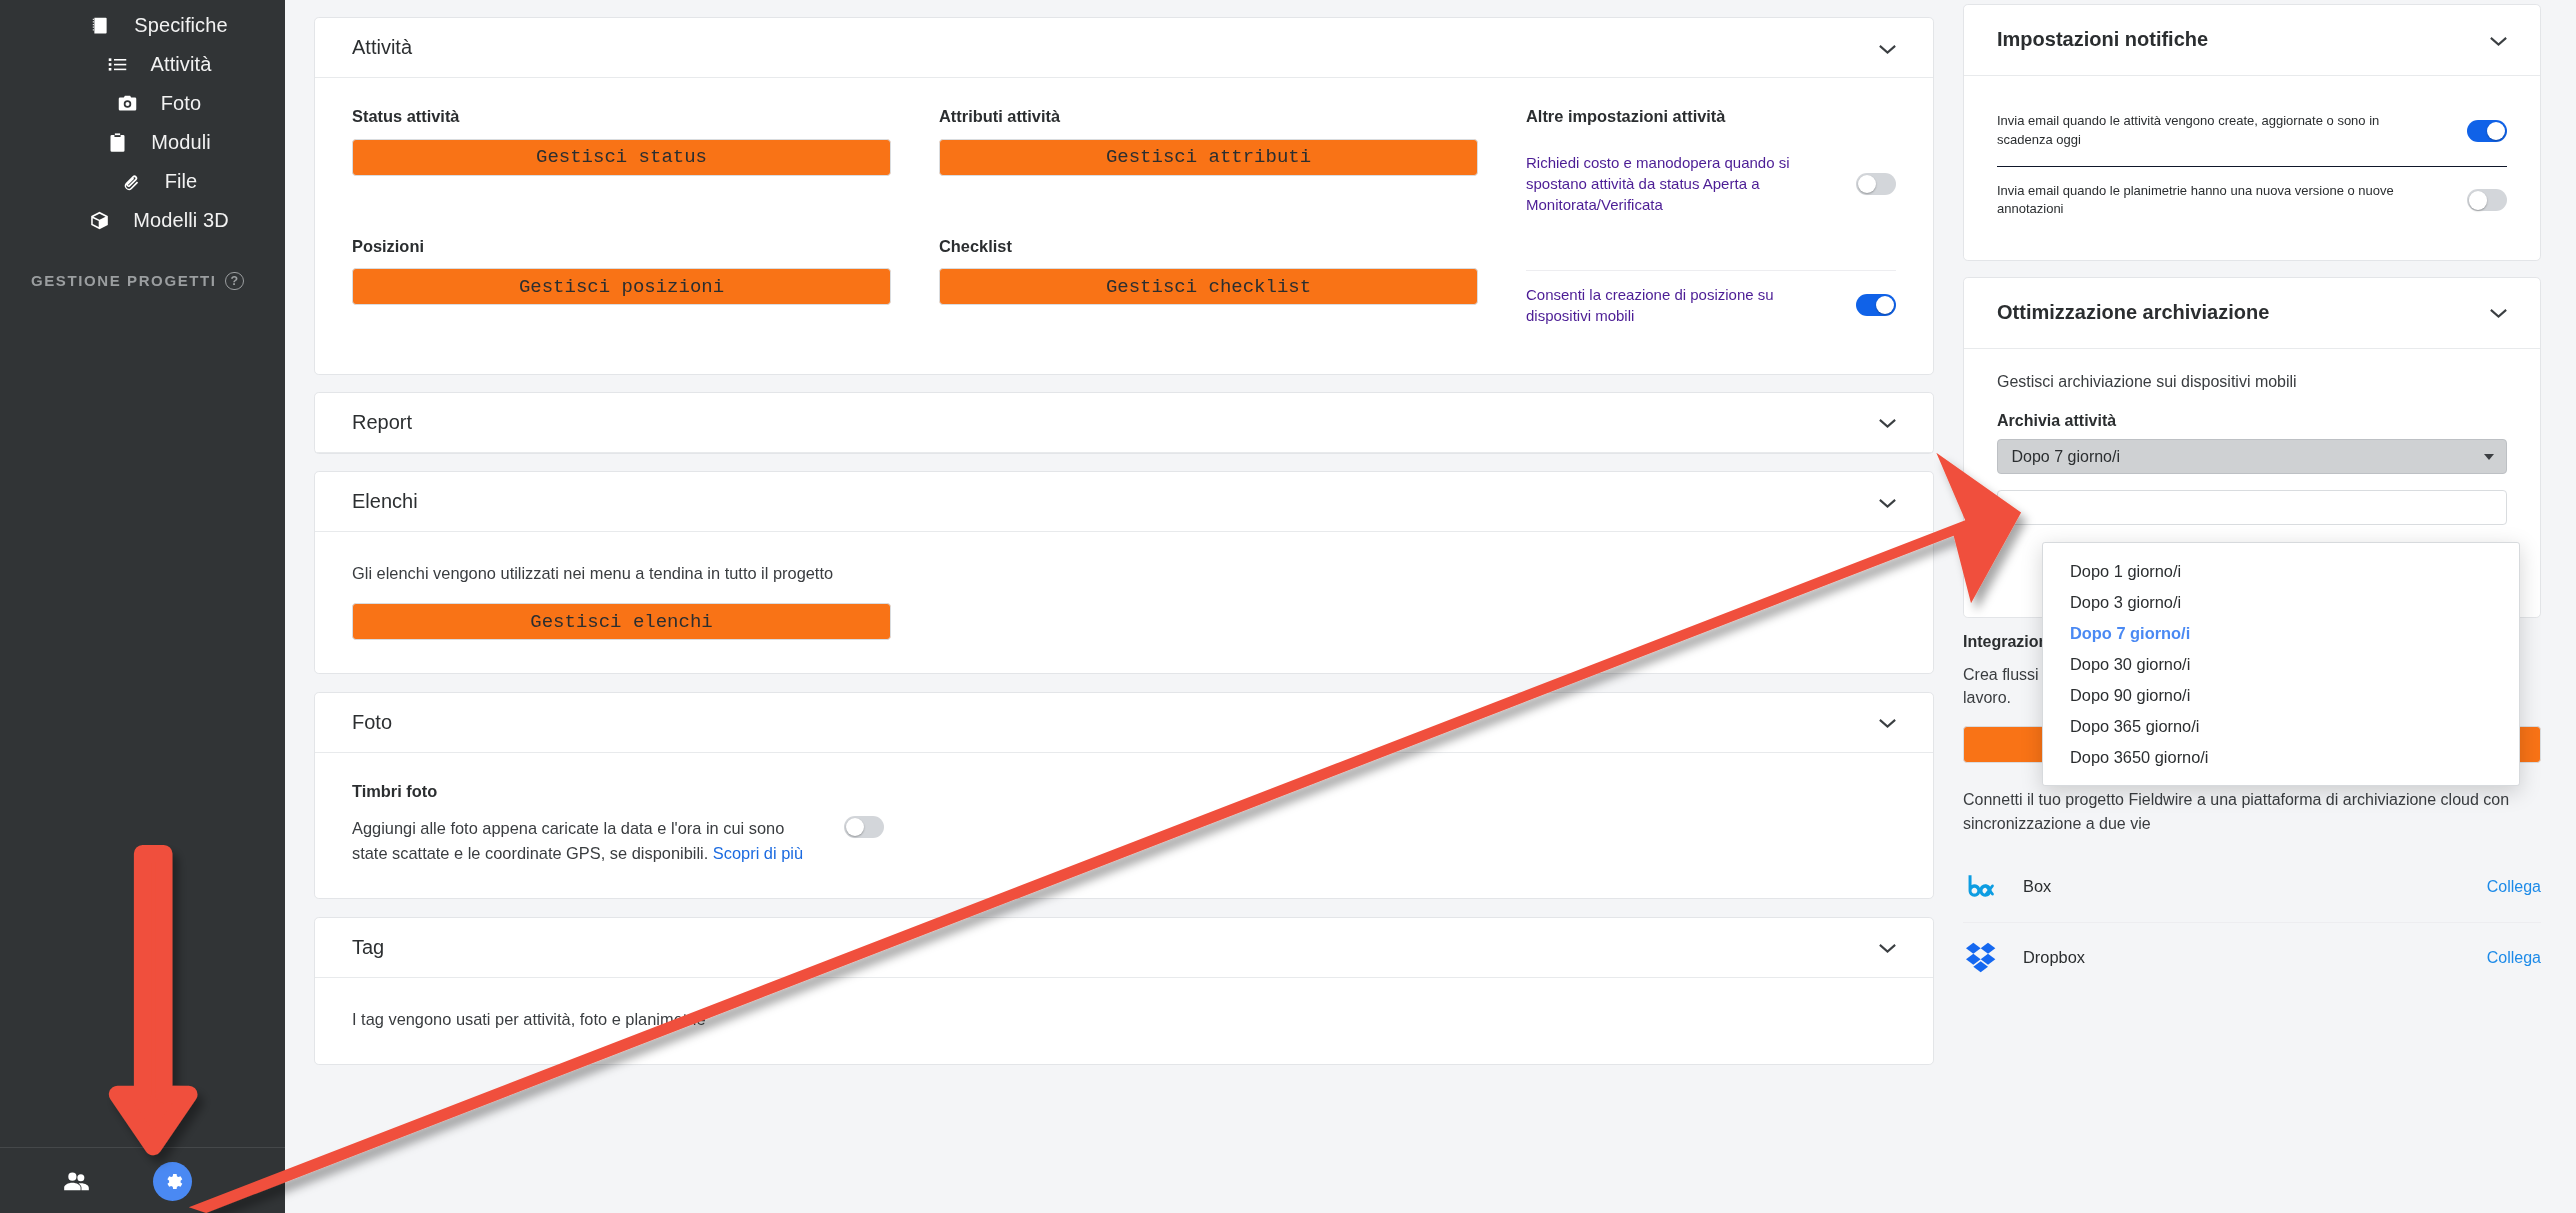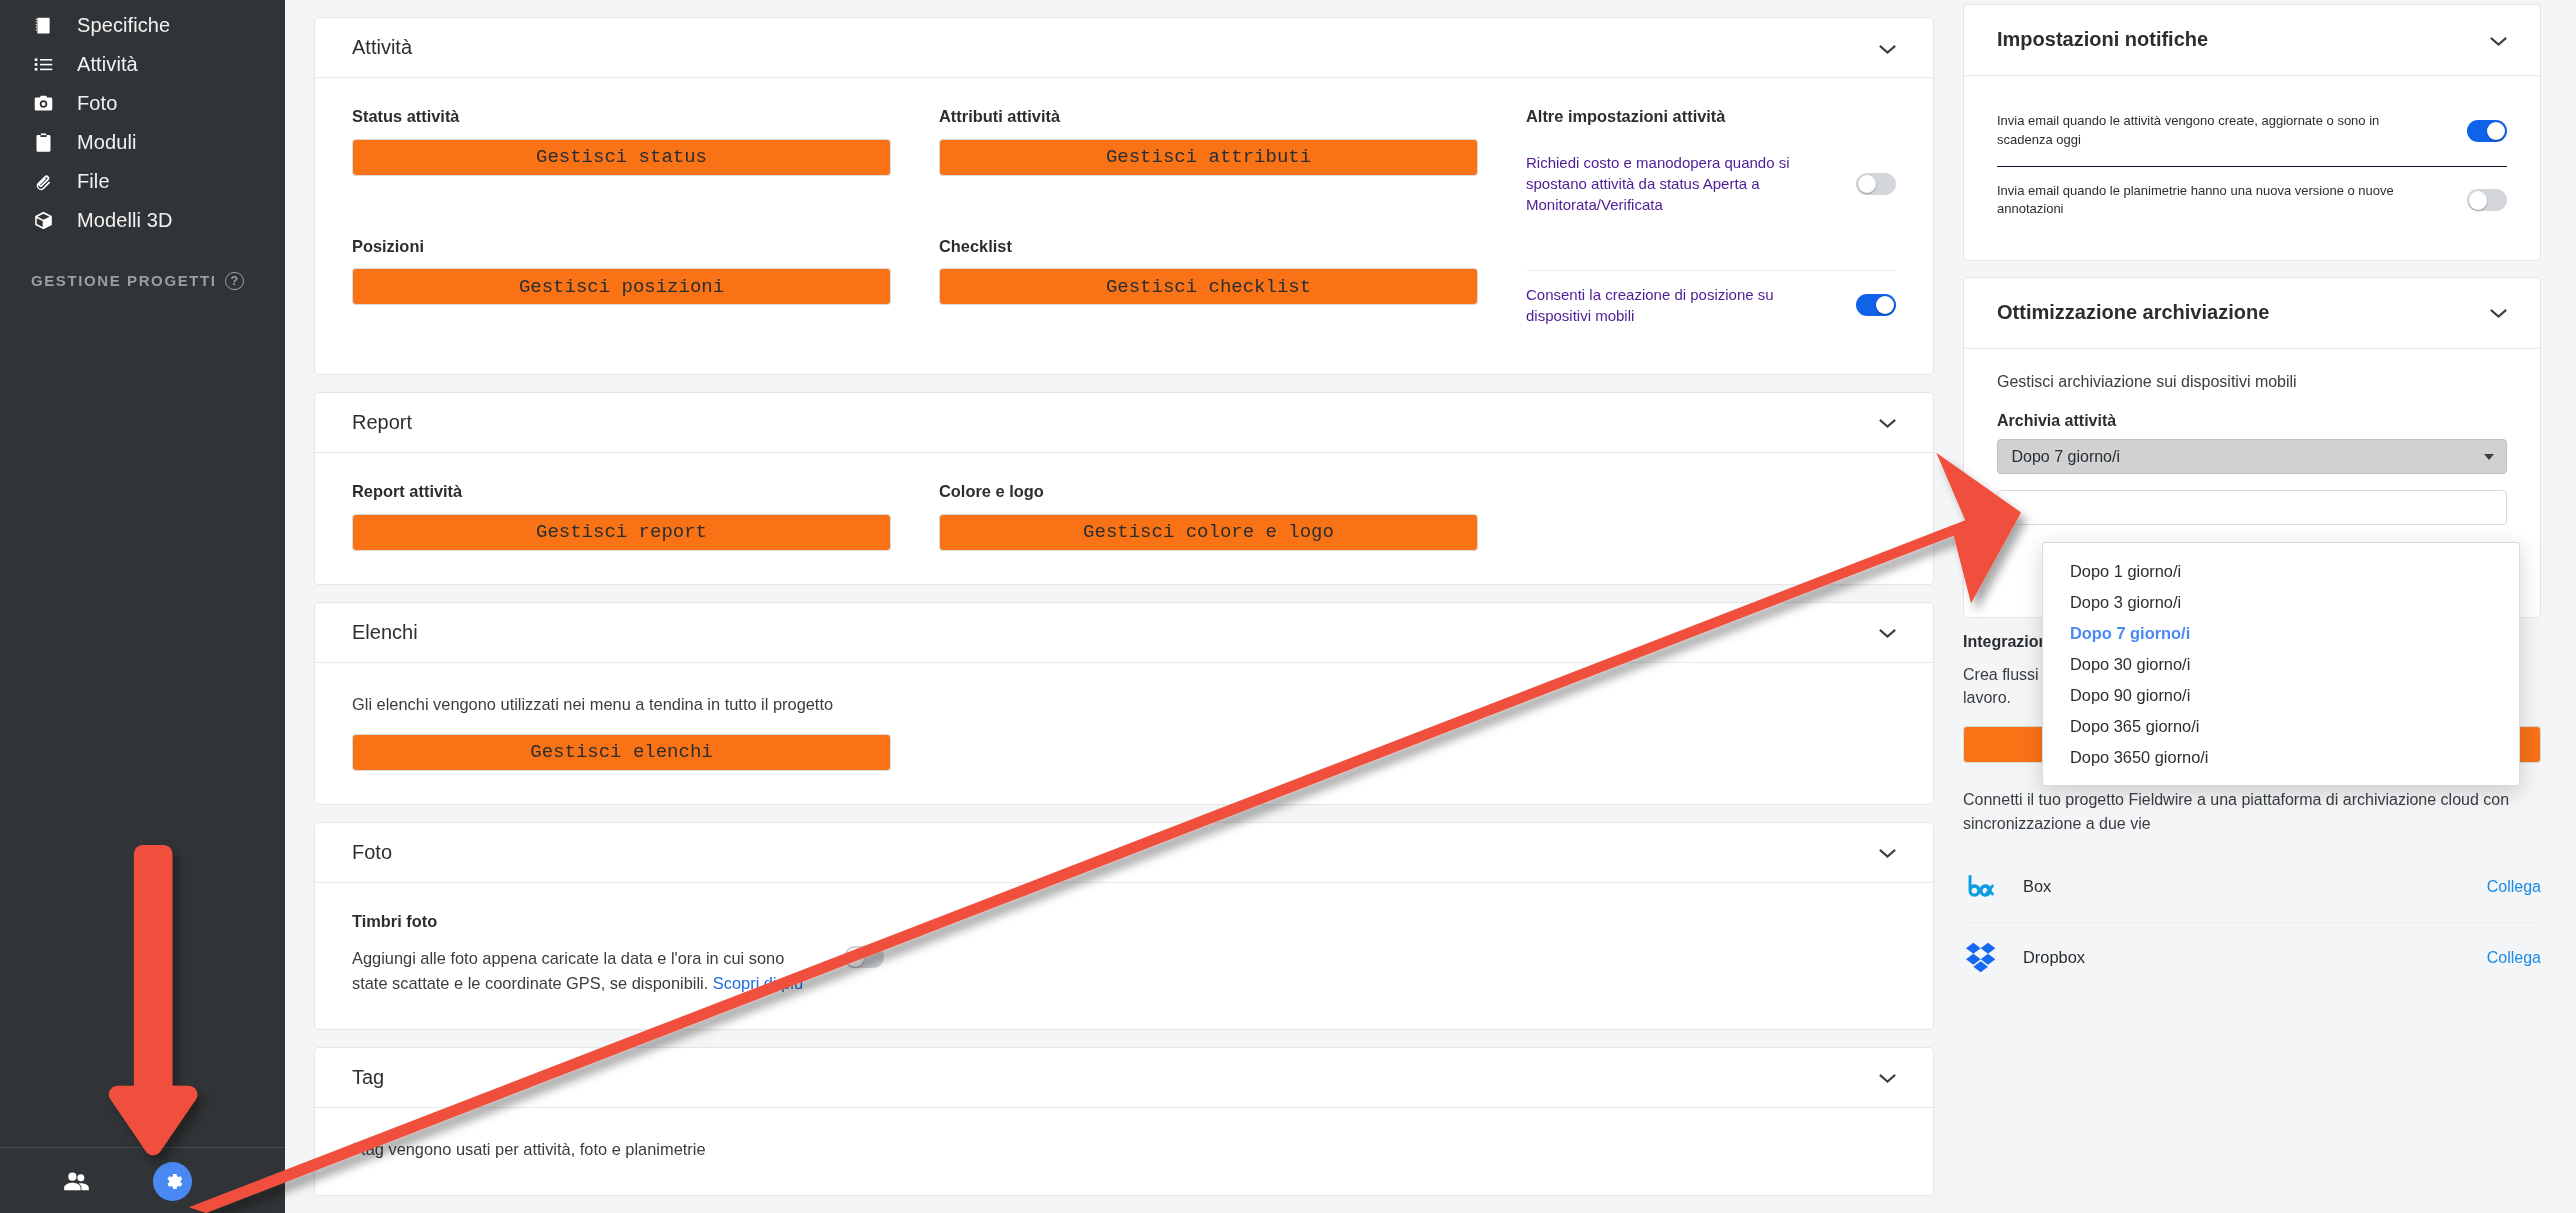--- a/index.html
+++ b/index.html
@@ -19,20 +19,21 @@
     color: #fff;
     display: flex; flex-direction: column;
   }
   .sidebar-nav { padding-top: 5.8px; flex: 0 0 auto; }
   .nav-item {
     display: flex; align-items: center;
     height: 39px;
     padding-left: 31px;
     cursor: pointer;
     gap: 21px;
+    justify-content: center;
   }
   .nav-icon {
     width: 25px; height: 25px;
     display: flex; align-items: center; justify-content: center;
     flex: 0 0 25px;
   }
   .nav-icon svg { width: 21px; height: 21px; fill: #ffffff; }
   .nav-label { font-size: 20px; color: #f2f2f2; letter-spacing: 0.1px; }
 
   .section-head {
@@ -391,32 +392,20 @@
 
       <div class="card">
         <div class="card-header">
           <span class="card-title">Report</span>
           <span class="chev">
             <svg viewBox="0 0 22 14">
                 <polyline points="3,4 11,11 19,4"></polyline>
               </svg>
           </span>
         </div>
-        <div class="card-body">
-          <div class="grid2">
-            <div>
-              <div class="field-label">Report attività</div>
-              <button class="ghost-btn">Gestisci report</button>
-            </div>
-            <div>
-              <div class="field-label">Colore e logo</div>
-              <button class="ghost-btn">Gestisci colore e logo</button>
-            </div>
-          </div>
-        </div>
       </div>
 
       <div class="card">
         <div class="card-header">
           <span class="card-title">Elenchi</span>
           <span class="chev">
             <svg viewBox="0 0 22 14">
                 <polyline points="3,4 11,11 19,4"></polyline>
               </svg>
           </span>

